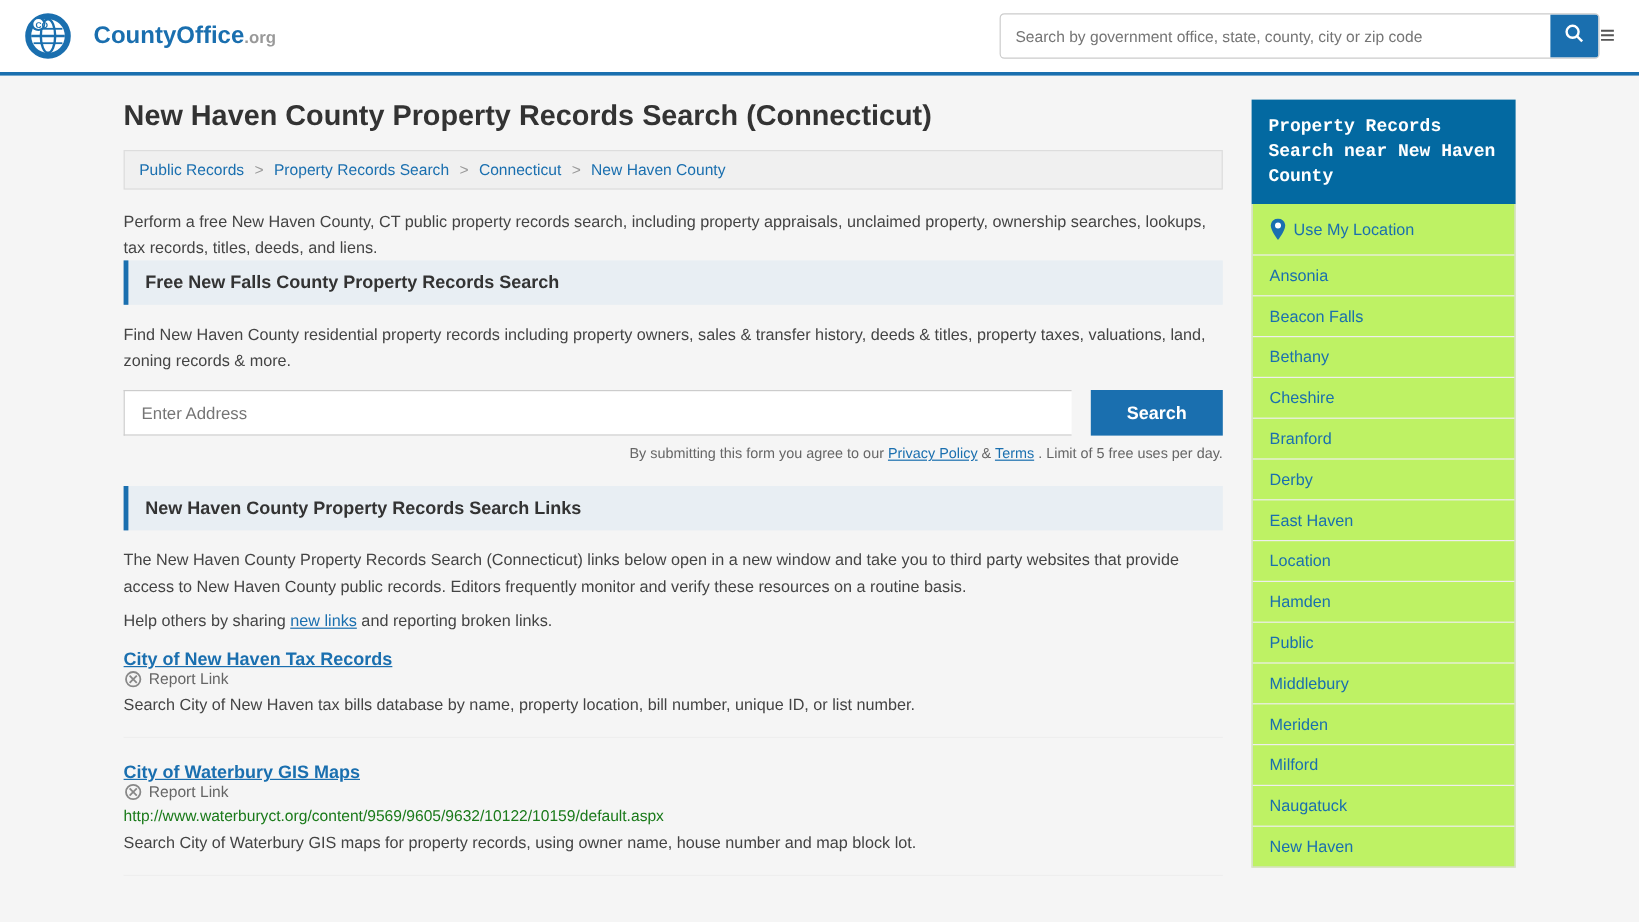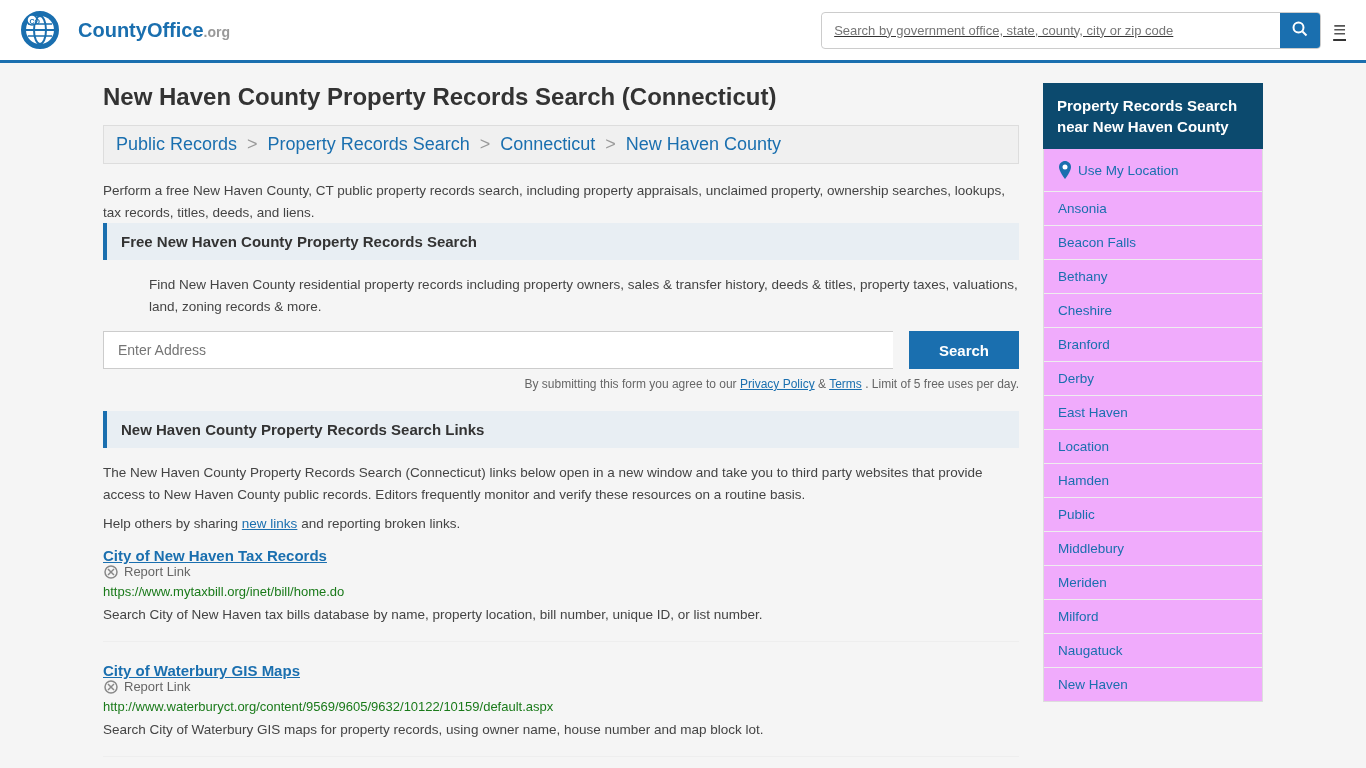--- a/index.html
+++ b/index.html
@@ -27,22 +27,20 @@
       font-size: 20px;
       font-weight: bold;
       color: #333;
     }
     #logo-text span {
       color: #1a6faf;
     }
     #header-right {
       display: flex;
       align-items: center;
-      gap: 12px;
-      text-decoration: underline;
     }
     #search-bar-wrapper {
       display: flex;
       align-items: center;
       border: 1px solid #ccc;
       border-radius: 4px;
       overflow: hidden;
       width: 500px;
     }
     #global-search-input {
@@ -86,21 +84,21 @@
     
     #page-title {
       font-size: 24px;
       font-weight: bold;
       color: #333;
       margin-bottom: 14px;
     }
 
     
     #breadcrumb {
-      font-size: 18px;
+      font-size: 13px;
       color: #666;
       background: #f0f0f0;
       padding: 8px 12px;
       border: 1px solid #ddd;
       margin-bottom: 16px;
     }
     #breadcrumb a {
       color: #1a6faf;
       text-decoration: none;
     }
@@ -126,21 +124,20 @@
 
     
     #property-search-section {
       margin-bottom: 20px;
     }
     #search-description {
       font-size: 13.5px;
       color: #444;
       line-height: 1.6;
       margin-bottom: 14px;
-      margin-left: 46px;
     }
     #address-search-form {
       display: flex;
       gap: 16px;
       margin-bottom: 8px;
     }
     #address-input {
       flex: 1;
       border: 1px solid #ccc;
       border-right: none;
@@ -223,30 +220,31 @@
       margin-bottom: 6px;
     }
     .link-item-desc {
       font-size: 13.5px;
       color: #444;
       line-height: 1.5;
     }
 
     
     #sidebar-header {
-      background: #0c4a6e;
+      background: #0369a1;
       color: #fff;
       padding: 12px 14px;
       font-size: 15px;
       font-weight: bold;
       line-height: 1.4;
       margin-bottom: 0;
+      font-family: Liberation Mono, monospace;
     }
     #sidebar-body {
-      background: #f0abfc;
+      background: #bef264;
       border: 1px solid #ddd;
       border-top: none;
     }
     #use-my-location {
       display: flex;
       align-items: center;
       gap: 6px;
       padding: 12px 14px;
       border-bottom: 1px solid #eee;
       color: #1a6faf;
@@ -309,21 +307,21 @@
       <a href="#">Property Records Search</a>
       <span class="sep">&gt;</span>
       <a href="#">Connecticut</a>
       <span class="sep">&gt;</span>
       <a href="#">New Haven County</a>
     </div>
 
     <p id="description">Perform a free New Haven County, CT public property records search, including property appraisals, unclaimed property, ownership searches, lookups, tax records, titles, deeds, and liens.</p>
 
     <div id="property-search-section">
-      <div class="section-header">Free New Haven County Property Records Search</div>
+      <div class="section-header">Free New Falls County Property Records Search</div>
       <p id="search-description">Find New Haven County residential property records including property owners, sales &amp; transfer history, deeds &amp; titles, property taxes, valuations, land, zoning records &amp; more.</p>
       <div id="address-search-form">
         <input id="address-input" type="text" placeholder="Enter Address" style="">
         <button id="address-search-btn">Search</button>
       </div>
       <div id="form-notice">
         <span>By submitting this form you agree to our</span>
         <a href="#">Privacy Policy</a>
         <span> &amp; </span>
         <a href="#">Terms</a>
@@ -349,21 +347,20 @@
           </div>
           <button class="report-link-btn">
             <svg width="16" height="16" viewBox="0 0 16 16">
                 <circle cx="8" cy="8" r="6" stroke="#888" stroke-width="1.5" fill="none"></circle>
                 <line x1="5" y1="5" x2="11" y2="11" stroke="#888" stroke-width="1.5"></line>
                 <line x1="11" y1="5" x2="5" y2="11" stroke="#888" stroke-width="1.5"></line>
               </svg>
             <span>Report Link</span>
           </button>
         </div>
-        <div class="link-item-url">https://www.mytaxbill.org/inet/bill/home.do</div>
         <div class="link-item-desc">Search City of New Haven tax bills database by name, property location, bill number, unique ID, or list number.</div>
       </div>
 
       <div class="link-item">
         <div class="link-item-header">
           <div class="link-item-title">
             <a href="#">City of Waterbury GIS Maps</a>
           </div>
           <button class="report-link-btn">
             <svg width="16" height="16" viewBox="0 0 16 16">

